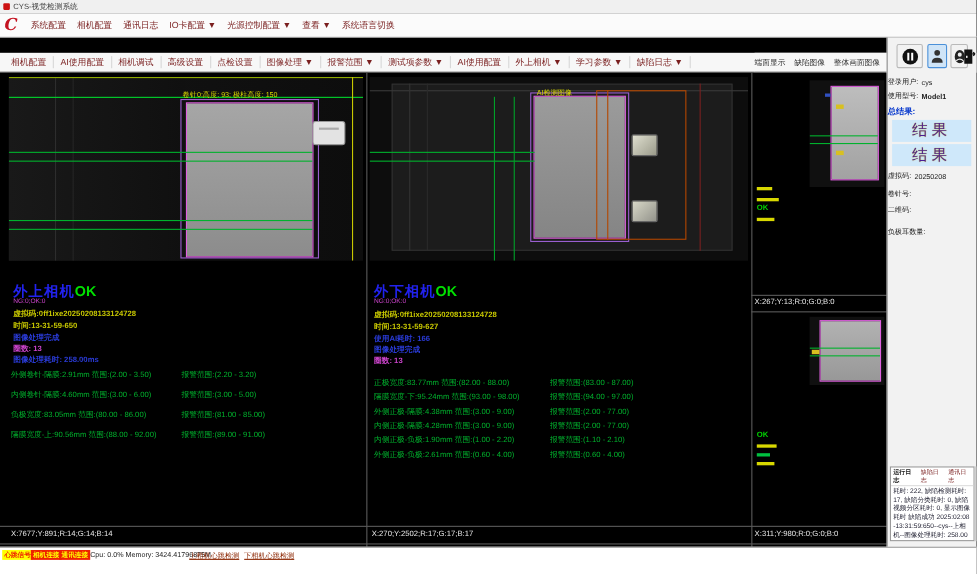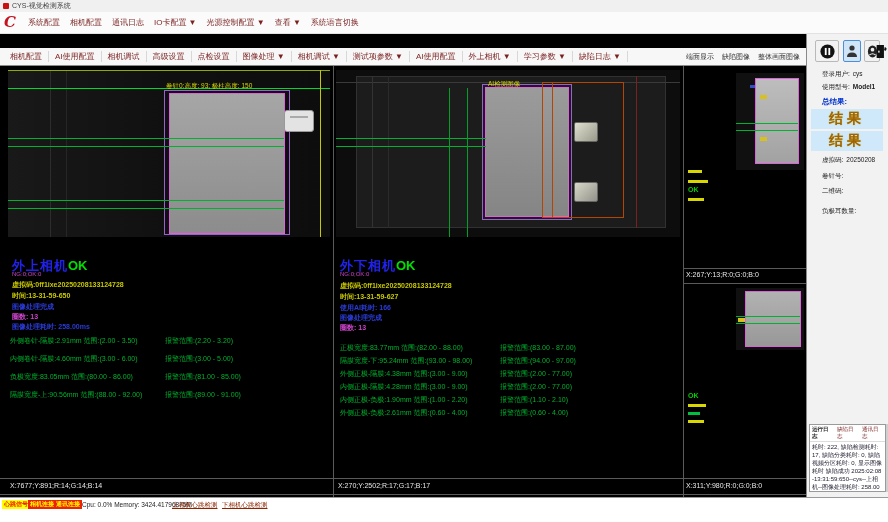--- a/index.html
+++ b/index.html
@@ -57,24 +57,24 @@
   .bar { position:absolute; height:3px; background:#d8d800; }
   .okmini { position:absolute; font-size:7px; color:#00d000; font-weight:bold; }
 
   
   .sidebar { position:absolute; left:806px; top:34px; width:82px; height:488px; background:#f2f2f2;
              border-left:1px solid #8a8a8a; }
   .btn { position:absolute; top:6px; height:22px; background:#f2f2f2; border:1px solid #b9b9b9;
          border-radius:2px; display:flex; align-items:center; justify-content:center; }
   .btn.active { background:#cfe4f7; border:1px solid #4a90d9; }
   .sb-label { font-size:6.5px; color:#222; }
-  .sb-row { position:absolute; left:15px; display:flex; gap:3px; align-items:flex-start; }
+  .sb-row { position:absolute; left:0; display:flex; gap:3px; align-items:flex-end; }
   .result-box { position:absolute; left:4px; width:72px; height:20px; background:#cfe8fa;
                 display:flex; align-items:center; justify-content:center; }
-  .result-text { font-size:14px; font-weight:bold; color:#a16207; letter-spacing:4px;
+  .result-text { font-size:14px; font-weight:normal; color:#4c1d95; letter-spacing:4px;
                  text-shadow:0 0 1px #c8b400;text-align:center; }
   .logbox { position:absolute; left:2px; top:390px; width:77px; height:68px; background:#ffffff;
             border:1px solid #9a9a9a; overflow:hidden; }
   .logtabs { display:flex; gap:4px; padding:1px 2px; border-bottom:1px solid #ddd; }
   .logtab { font-size:5.5px; color:#7a1f1f; }
   .logtext { font-size:6px; color:#223; padding:1px 2px; line-height:1.35; word-break:break-all; }
 
   
   .statusbar { position:absolute; left:0; top:497px; width:888px; height:25px; background:#ffffff;
                border-top:1px solid #9a9a9a; }
@@ -107,21 +107,21 @@
   </div>
 
 
   <div class="toolbar">
     <span class="ti">相机配置</span>
     <span class="ti">AI使用配置</span>
     <span class="ti">相机调试</span>
     <span class="ti">高级设置</span>
     <span class="ti">点检设置</span>
     <span class="ti">图像处理 ▼</span>
-    <span class="ti">相机调试 ▼</span>
+    <span class="ti">报警范围 ▼</span>
     <span class="ti">测试项参数 ▼</span>
     <span class="ti">AI使用配置</span>
     <span class="ti">外上相机 ▼</span>
     <span class="ti">学习参数 ▼</span>
     <span class="ti">缺陷日志 ▼</span>
   </div>
 
   <div class="rheader">
     <span class="rh">端面显示</span>
     <span class="rh">缺陷图像</span>

